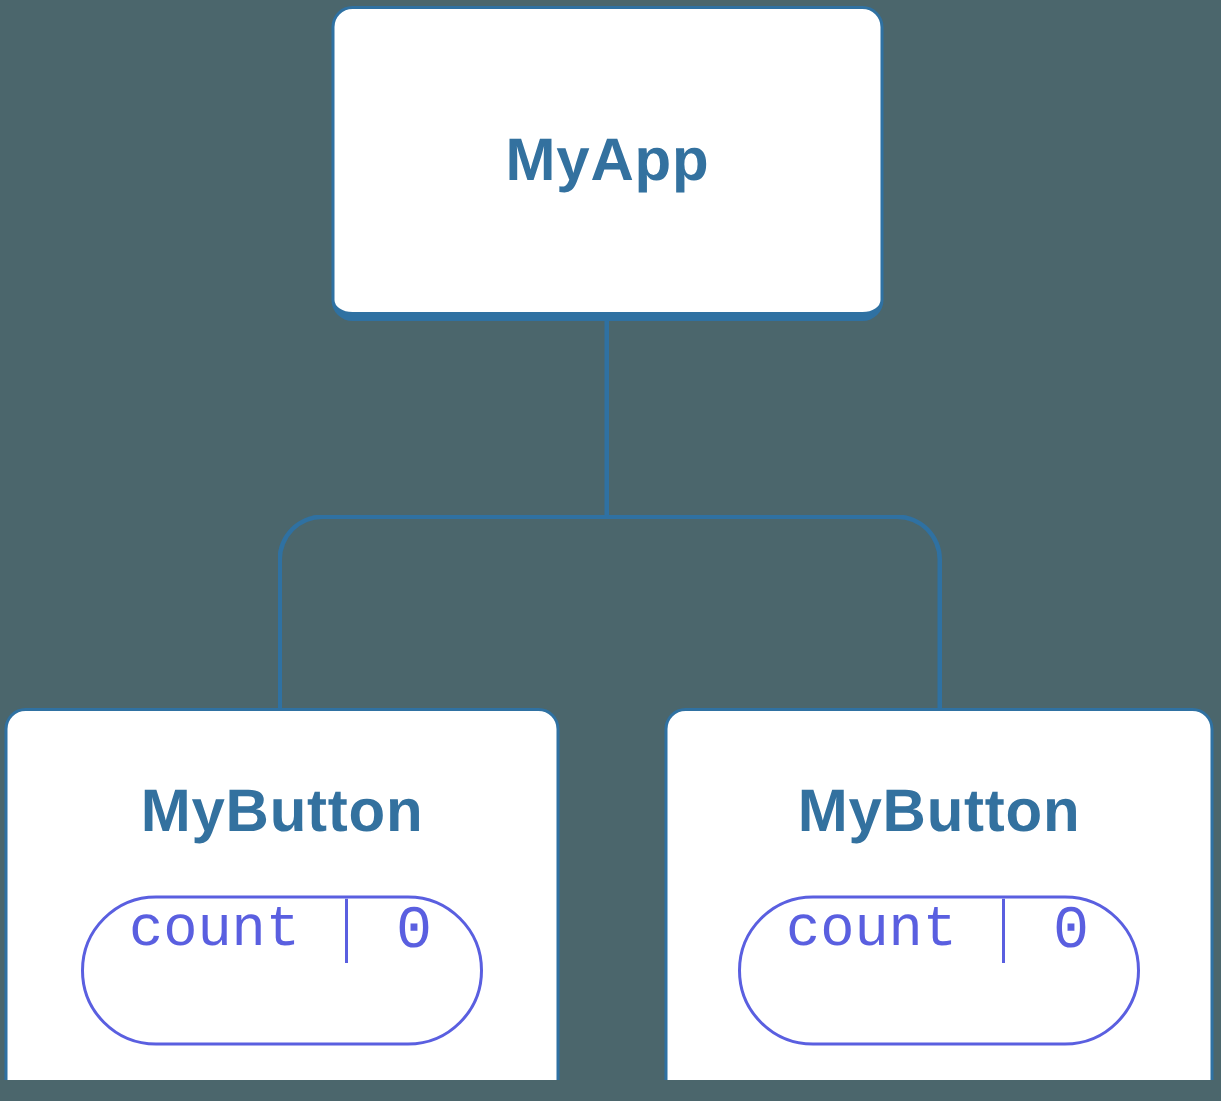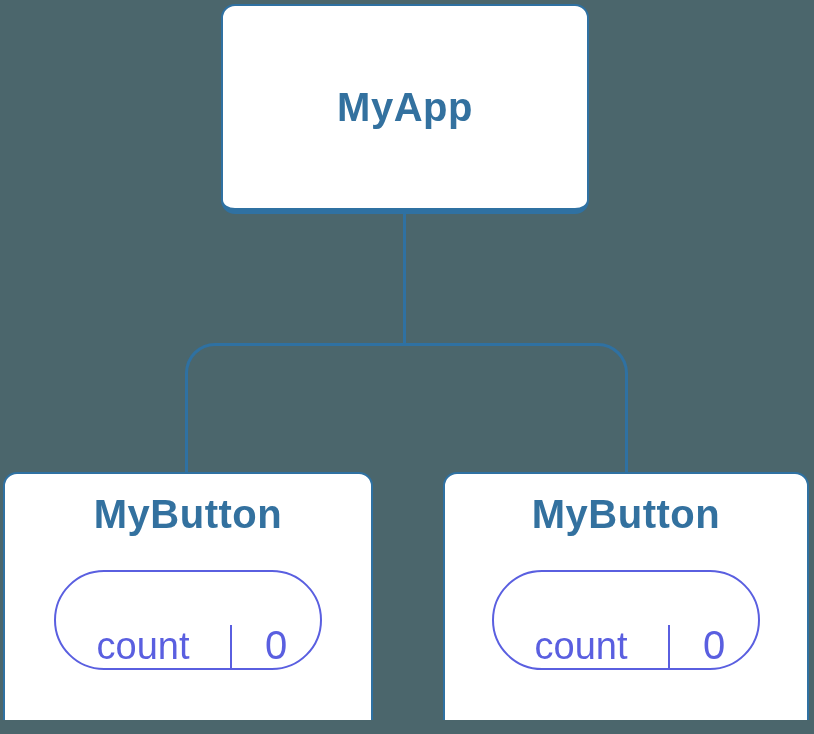--- a/index.html
+++ b/index.html
@@ -39,21 +39,21 @@
   .node-child-left  { left: 3px;   width: 370px; }
   .node-child-right { left: 443px; width: 366px; }
   .node-title {
     font-size: 40px;
     font-weight: 700;
     letter-spacing: 0.5px;
     color: var(--node-title, #33719F);
     text-align: center;
   }
   .node-child .node-title {
-    margin-top: 16px;
+    margin-top: 43px;
     line-height: 48px;
   }
   .trunk {
     position: absolute;
     left: 403px;
     top: 214px;
     width: 3px;
     height: 132px;
     background: var(--connector, #2F71A2);
   }
@@ -70,23 +70,24 @@
     background: transparent;
   }
   .state-pill {
     box-sizing: border-box;
     width: 268px;
     height: 100px;
     margin: 32px auto 16px auto;
     border: 2px solid var(--state-accent, #5A5FE0);
     border-radius: 52px;
     display: flex;
-    align-items: flex-end;
+    align-items: flex-start;
     background: var(--node-fill, #FFFFFF);
     overflow: hidden;
+    font-family: Liberation Mono, monospace;
   }
   .state-key {
     flex: 1;
     display: flex;
     align-items: center;
     justify-content: center;
     border-right: 2px solid var(--state-accent, #5A5FE0);
     font-size: 38px;
     font-weight: 400;
     color: var(--state-accent, #5A5FE0);

